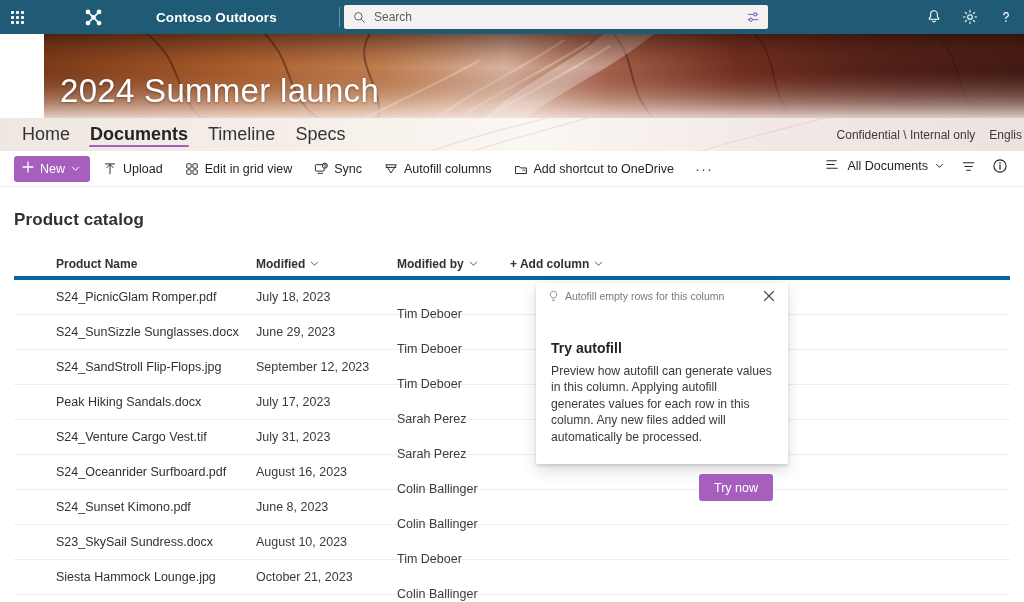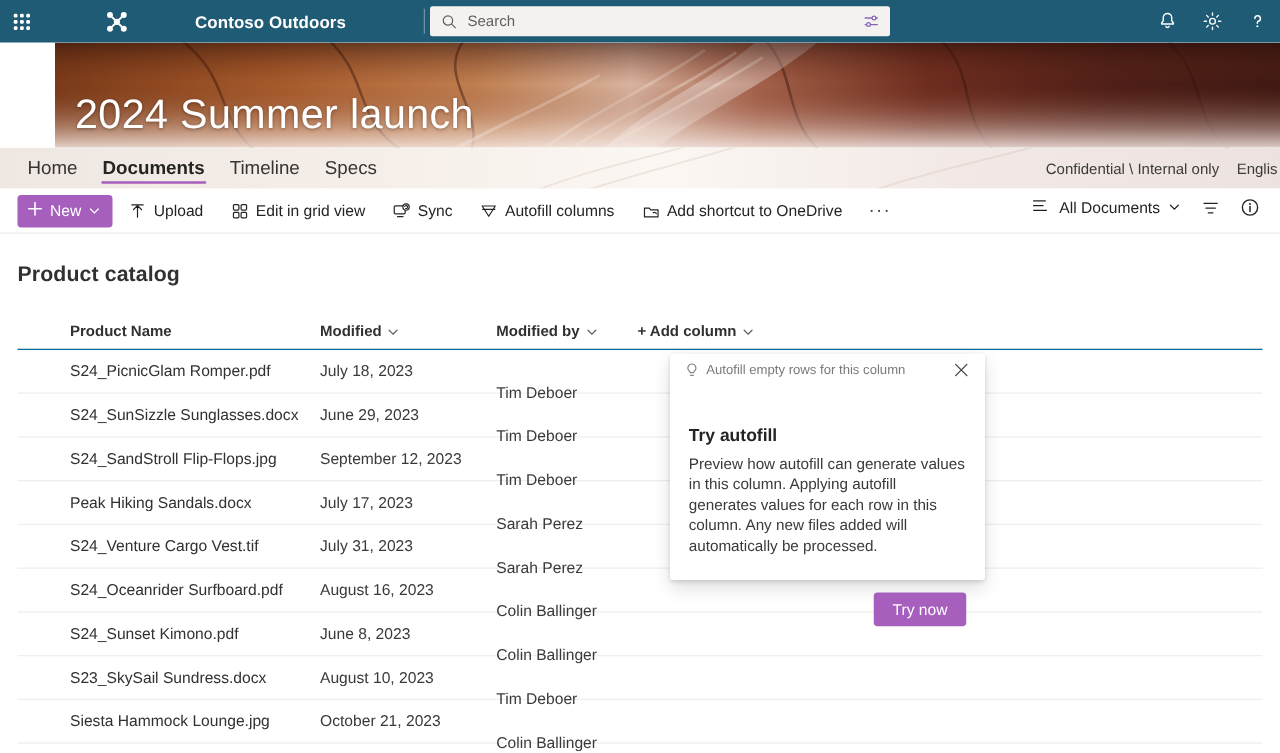--- a/index.html
+++ b/index.html
@@ -33,21 +33,21 @@
   .brand-logo { margin-left: 6px; display: flex; align-items: center; }
   .brand-name {
     color: #fff; font-size: 13.5px; font-weight: 700; margin-left: 9px;
     letter-spacing: .1px; white-space: nowrap;
   }
   .suite-div {
     width: 1px; height: 20px; background: rgba(255,255,255,.35); margin: 0 16px 0 18px;
   }
   .suite-app { color: #fff; font-size: 13.5px; white-space: nowrap; }
   .searchwrap {
-    position: absolute; left: 344px; top: 5px; width: 368px; height: 24px;
+    position: absolute; left: 344px; top: 5px; width: 424px; height: 24px;
     background: #f3f2f1; border-radius: 2px;
     display: flex; align-items: center; padding: 0 8px 0 9px;
   }
   .search-ic { flex: 0 0 auto; display: flex; align-items: center; color: #605e5c; }
   .search-input {
     flex: 1 1 auto; border: 0; outline: 0; background: transparent;
     font-family: "Liberation Sans", sans-serif; font-size: 12px; color: #605e5c;
     padding-left: 8px;
   }
   .search-input::placeholder { color: #605e5c; opacity: 1; }
@@ -80,21 +80,21 @@
   .sitenav {
     position: absolute; top: 118px; left: 0; width: 1024px; height: 33px;
     overflow: hidden;
   }
   .sitenav-bg { position: absolute; inset: 0; }
   .sitenav-inner {
     position: relative; height: 100%;
     display: flex; align-items: center; padding-left: 12px;
   }
   .navlink {
-    font-size: 15px; color: #343434; padding: 0 10px; height: 33px;
+    font-size: 18px; color: #343434; padding: 0 10px; height: 33px;
     display: flex; align-items: center; position: relative; cursor: pointer;
     white-space: nowrap;
   }
   .navlink.active { font-weight: 700; color: #252423; }
   .navlink.active::after {
     content: ""; position: absolute; left: 9px; right: 9px; bottom: 4px;
     height: 2px; background: #a65fbd; border-radius: 1px;
   }
   .sitenav-right {
     position: absolute; right: 0; top: 0; height: 33px;
@@ -134,21 +134,21 @@
   }
 
   
   .list-title {
     position: absolute; top: 210px; left: 14px;
     font-size: 17px; font-weight: 700; color: #323130; letter-spacing: .1px;
   }
   .table { position: absolute; top: 251px; left: 14px; width: 996px; }
   .thead {
     display: flex; align-items: center; height: 29px;
-    border-bottom: 1px solid #0369a1;
+    border-bottom: 4px solid #0369a1;
     font-size: 12px; font-weight: 700; color: #323130;
   }
   .th { display: flex; align-items: center; gap: 5px; white-space: nowrap; }
   .th.c-icon { width: 42px; justify-content: flex-start; padding-left: 42px; }
   .th.c-name { width: 200px; }
   .th.c-mod  { width: 141px; }
   .th.c-by   { width: 113px; }
   .th.c-add  { flex: 1 1 auto; font-weight: 700; }
   .chev { color: #605e5c; display: inline-flex; align-items: center; }
 

